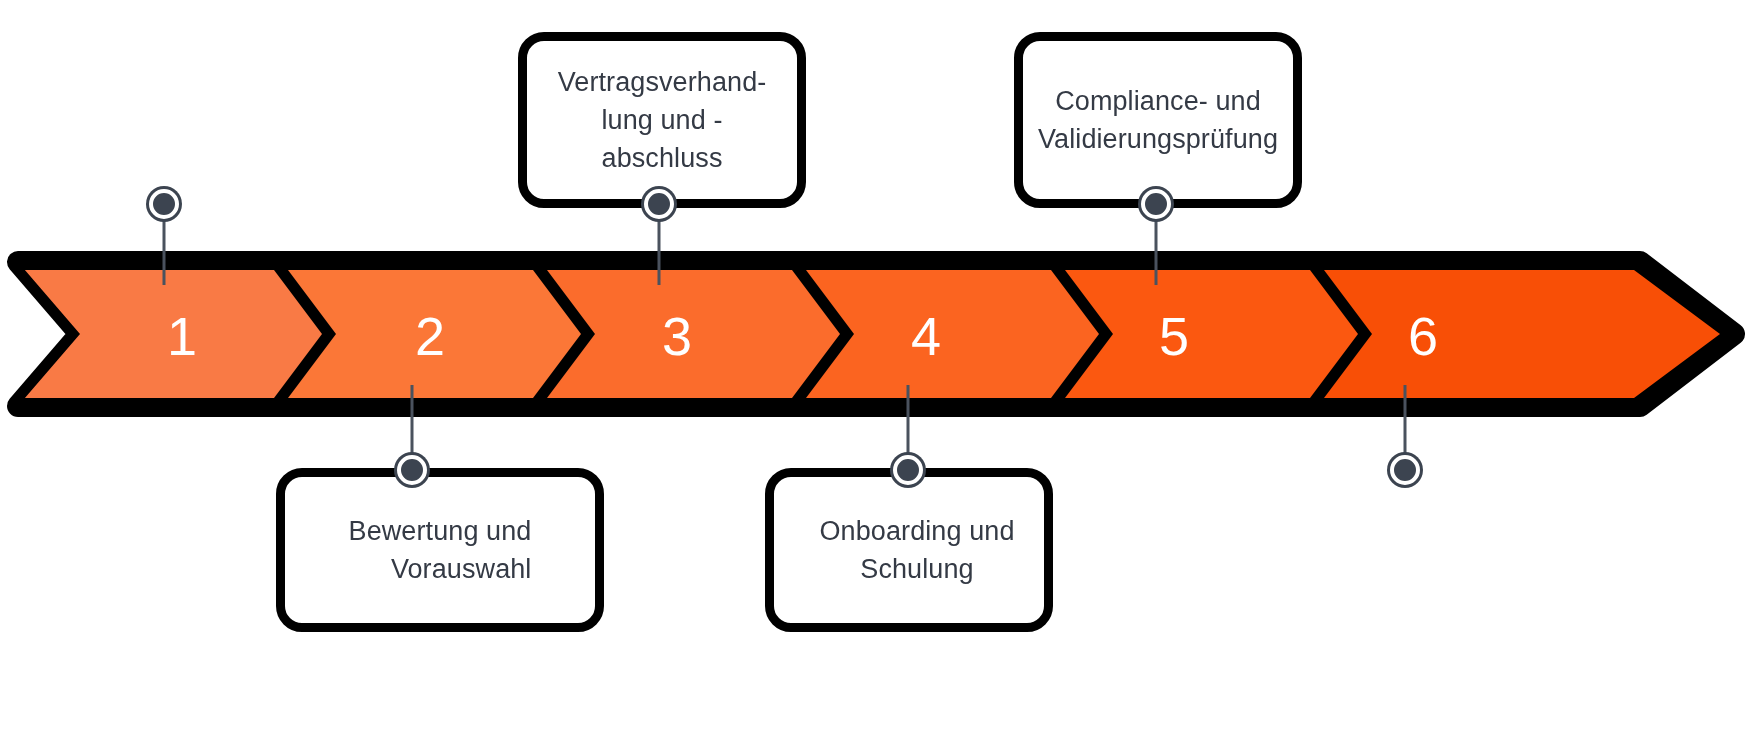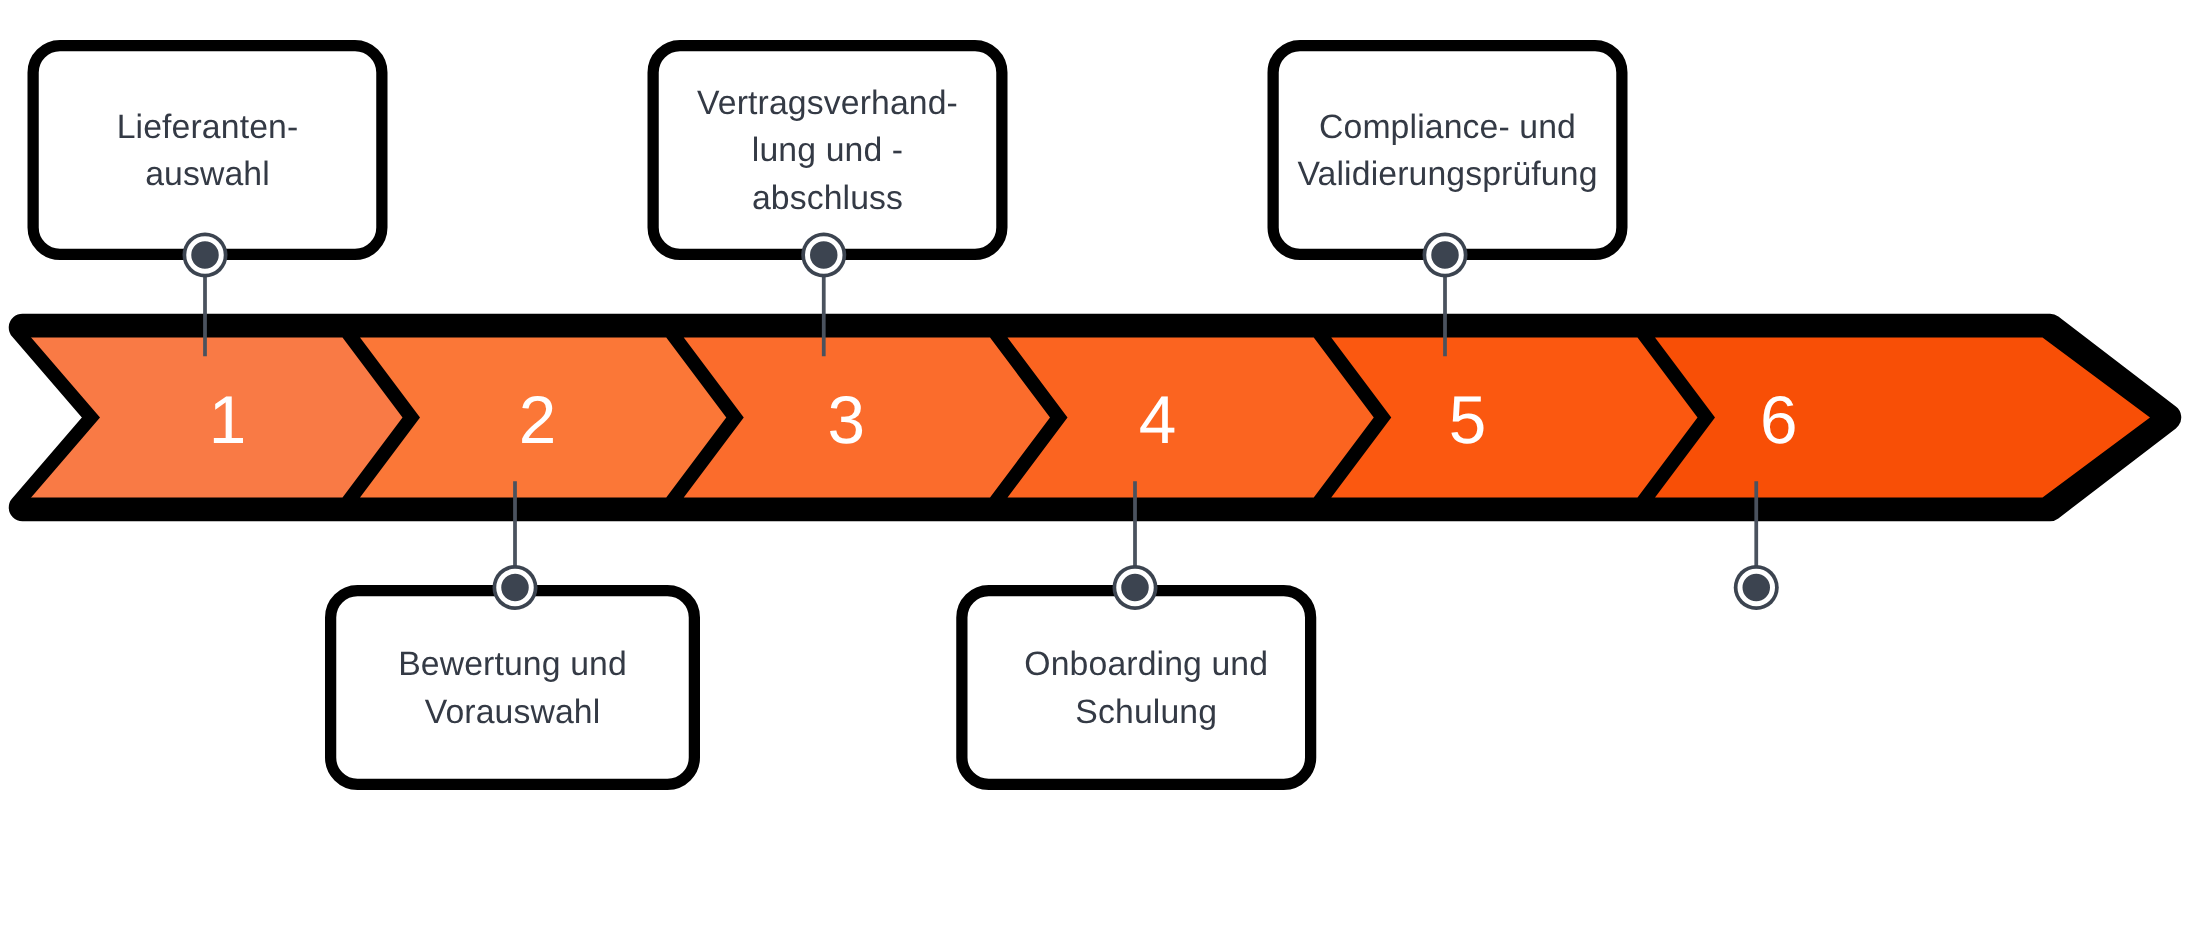--- a/index.html
+++ b/index.html
@@ -126,39 +126,35 @@
 
       <text class="step-num" x="164" y="74">1</text>
       <text class="step-num" x="412" y="74">2</text>
       <text class="step-num" x="659" y="74">3</text>
       <text class="step-num" x="908" y="74">4</text>
       <text class="step-num" x="1156" y="74">5</text>
       <text class="step-num" x="1405" y="74">6</text>
     </svg>
   </div>
 
-  <div class="callout" style="left:22px; top:32px; width:288px; height:176px;">
-    <span class="label">Lieferanten-
-auswahl</span>
-  </div>
   <div class="marker" style="left:164px; top:204px;"></div>
 
   <div class="callout" style="left:518px; top:32px; width:288px; height:176px;">
     <span class="label">Vertragsverhand-
 lung und -abschluss</span>
   </div>
   <div class="marker" style="left:659px; top:204px;"></div>
 
   <div class="callout" style="left:1014px; top:32px; width:288px; height:176px;">
     <span class="label">Compliance- und
 Validierungsprüfung</span>
   </div>
   <div class="marker" style="left:1156px; top:204px;"></div>
 
-  <div class="callout" style="left:260px; top:468px; width:300px; height:164px;">
+  <div class="callout" style="left:276px; top:468px; width:328px; height:164px;text-align:right;">
     <span class="label">Bewertung und
 Vorauswahl</span>
   </div>
   <div class="marker" style="left:412px; top:470px;"></div>
 
   <div class="callout" style="left:765px; top:468px; width:288px; height:164px;padding-left:16px;">
     <span class="label">Onboarding und
 Schulung</span>
   </div>
   <div class="marker" style="left:908px; top:470px;"></div>

